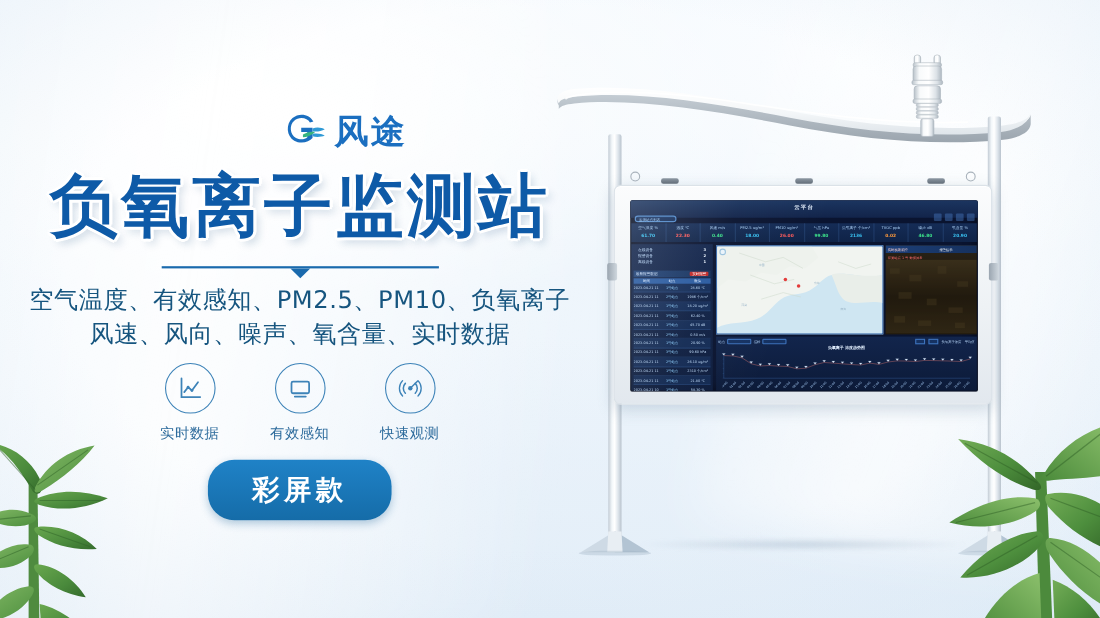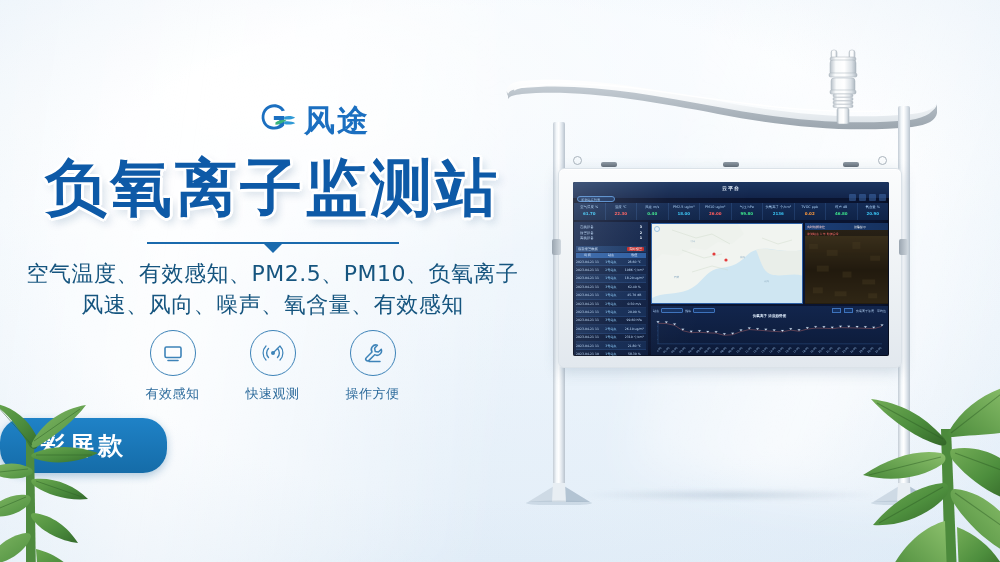--- a/index.html
+++ b/index.html
@@ -61,21 +61,21 @@
 
   
   .features { position:absolute; left:0; right:0; top:330px; display:flex; justify-content:center; gap:34px; }
   .feature { width:66px; text-align:center; }
   .feature .circ { width:46px; height:46px; border-radius:50%; border:1.6px solid #3d83b8;
     margin:0 auto 9px; display:flex; align-items:center; justify-content:center; }
   .feature .circ svg { display:block; }
   .feature .flabel { font-size:13px; color:#2d6b9c; letter-spacing:.5px;
     font-family:"DejaVu Sans","Liberation Sans",sans-serif; }
 
-  .cta { position:absolute; left:0; right:0; top:418px; display:flex; justify-content:flex-start; }
+  .cta { position:absolute; left:0; right:0; top:418px; display:flex; justify-content:center; }
   .cta-btn {
     background:linear-gradient(180deg,#1f82c7 0%,#156ca8 100%);
     color:#ffffff; border:none; border-radius:24px;
     padding:11px 40px; font-size:25px; font-weight:bold; letter-spacing:4px;
     font-family:"DejaVu Sans","Liberation Sans",sans-serif;
     box-shadow:0 3px 8px rgba(21,92,150,.32);
     cursor:pointer;
   }
 
   
@@ -221,25 +221,36 @@
 
     <h1 class="headline">负氧离子监测站</h1>
 
     <div class="divider">
       <div class="bar"></div>
       <div class="tri"></div>
     </div>
 
     <div class="subtitle">
       <span class="l1">空气温度、有效感知、PM2.5、PM10、负氧离子</span>
-      <span class="l2">风速、风向、噪声、氧含量、有效感知</span>
+      <span class="l2">风速、风向、噪声、氧含量、实时数据</span>
     </div>
 
     <div class="features">
 
+      <div class="feature">
+        <div class="circ">
+          <svg width="24" height="24" viewBox="0 0 24 24">
+            <path d="M4 3 L4 20 L21 20" fill="none" stroke="#3d83b8" stroke-width="1.6" stroke-linecap="round"></path>
+            <path d="M6.5 15.5 L10 11 L13.5 14 L19 6.5" fill="none" stroke="#3d83b8" stroke-width="1.6" stroke-linecap="round" stroke-linejoin="round"></path>
+            <circle cx="10" cy="11" r="1.3" fill="#3d83b8"></circle>
+            <circle cx="13.5" cy="14" r="1.3" fill="#3d83b8"></circle>
+          </svg>
+        </div>
+        <div class="flabel">实时数据</div>
+      </div>
 
       <div class="feature">
         <div class="circ">
           <svg width="24" height="24" viewBox="0 0 24 24">
             <rect x="4" y="6" width="16" height="10.5" rx="1.4" fill="none" stroke="#3d83b8" stroke-width="1.6"></rect>
             <path d="M7 19.5 L17 19.5" stroke="#3d83b8" stroke-width="1.6" stroke-linecap="round"></path>
           </svg>
         </div>
         <div class="flabel">有效感知</div>
       </div>
@@ -251,29 +262,20 @@
             <path d="M7.5 16.5 A6.4 6.4 0 0 1 7.5 7.5" fill="none" stroke="#3d83b8" stroke-width="1.4" stroke-linecap="round"></path>
             <path d="M16.5 7.5 A6.4 6.4 0 0 1 16.5 16.5" fill="none" stroke="#3d83b8" stroke-width="1.4" stroke-linecap="round"></path>
             <path d="M5 19 A9.9 9.9 0 0 1 5 5" fill="none" stroke="#3d83b8" stroke-width="1.2" stroke-linecap="round"></path>
             <path d="M19 5 A9.9 9.9 0 0 1 19 19" fill="none" stroke="#3d83b8" stroke-width="1.2" stroke-linecap="round"></path>
             <path d="M12 12 L18.5 5.5" stroke="#3d83b8" stroke-width="1.3" stroke-linecap="round"></path>
           </svg>
         </div>
         <div class="flabel">快速观测</div>
       </div>
 
-      <div class="feature">
-        <div class="circ">
-          <svg width="24" height="24" viewBox="0 0 24 24">
-            <path d="M16.4 4.2 A4.6 4.6 0 0 0 11 11 L5.3 16.7 A1.9 1.9 0 1 0 8 19.4 L13.7 13.7 A4.6 4.6 0 0 0 20.3 8.2 L17.4 11 L14.2 10.4 L13.6 7.2 Z" fill="none" stroke="#3d83b8" stroke-width="1.5" stroke-linejoin="round"></path>
-            <path d="M8 20.5 L19 20.5" stroke="#3d83b8" stroke-width="1.5" stroke-linecap="round"></path>
-          </svg>
-        </div>
-        <div class="flabel">操作方便</div>
-      </div>
 
     </div>
 
     <div class="cta">
       <button class="cta-btn">彩屏款</button>
     </div>
   </div>
 
   <div class="ground-shadow"></div>
 

